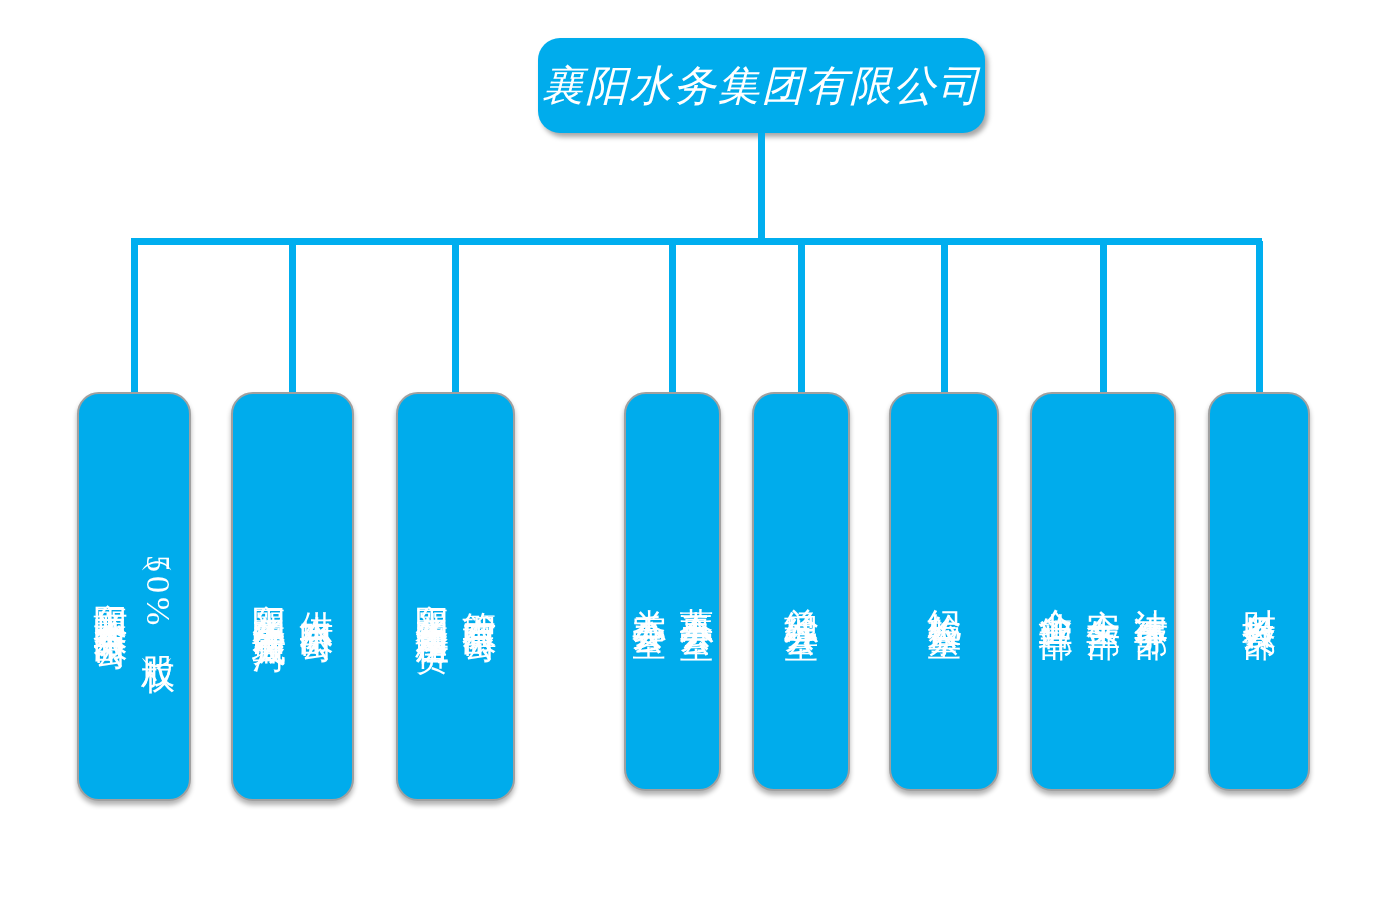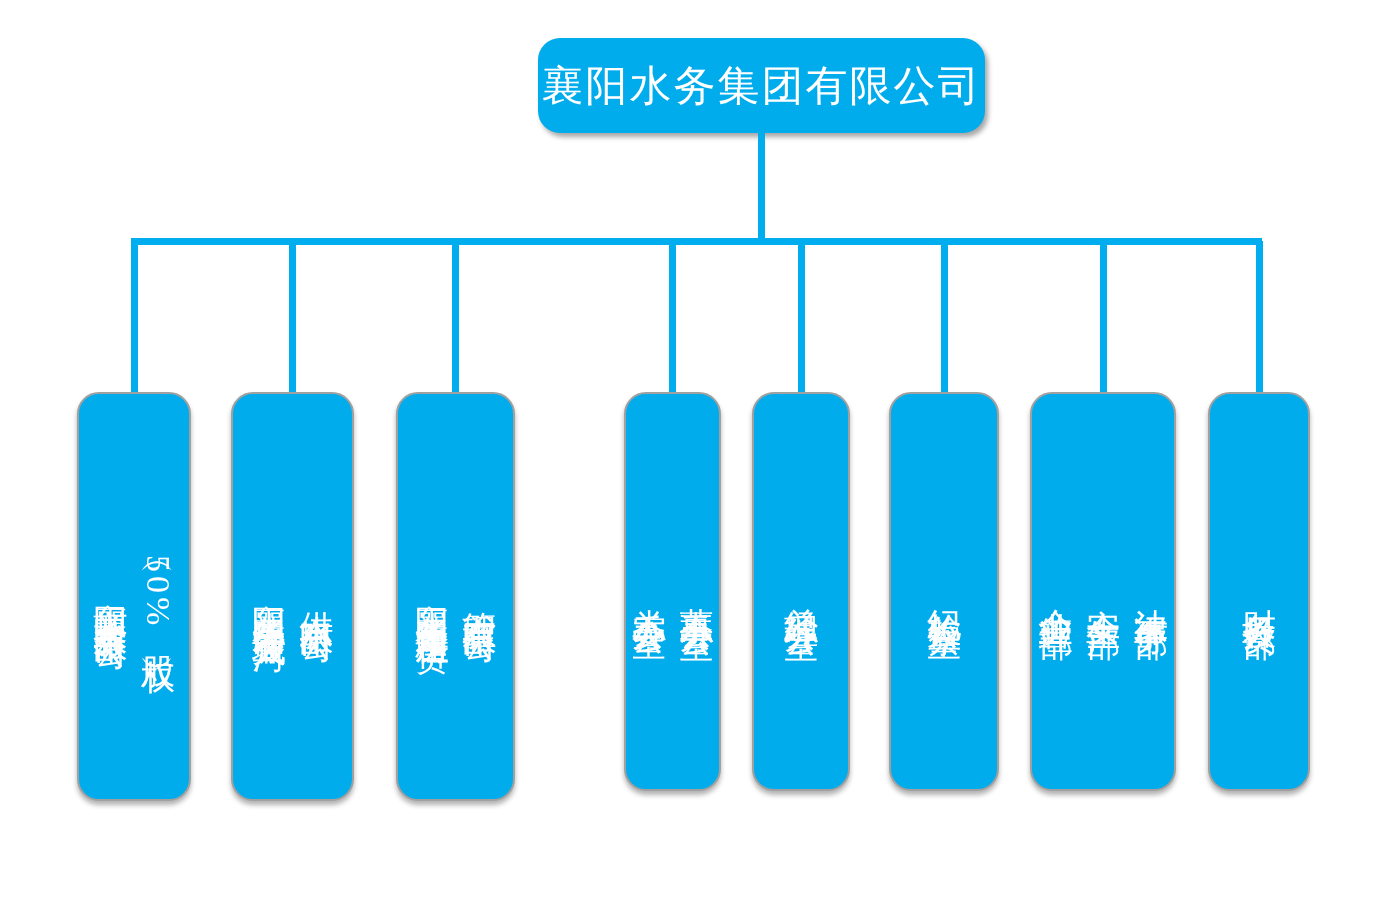--- a/index.html
+++ b/index.html
@@ -28,20 +28,21 @@
     background: var(--box-fill);
     border-radius: 22px;
     display: flex; align-items: center; justify-content: center;
     box-shadow: 3px 4px 5px rgba(0,0,0,0.35);
   }
   .root-label {
     color: var(--text-color);
     font-size: 42px;
     letter-spacing: 2px;
     white-space: nowrap;
+    font-style: italic;
   }
   
   .conn {
     position: absolute;
     background: var(--line-color);
   }
   .stem  { left: 758px; top: 133px; width: 7px; height: 108px; }
   .bus   { left: 131px; top: 238px; width: 1131px; height: 7px; }
   .drop  { top: 241px; width: 7px; height: 151px; }
   .d1 { left: 131px; }

